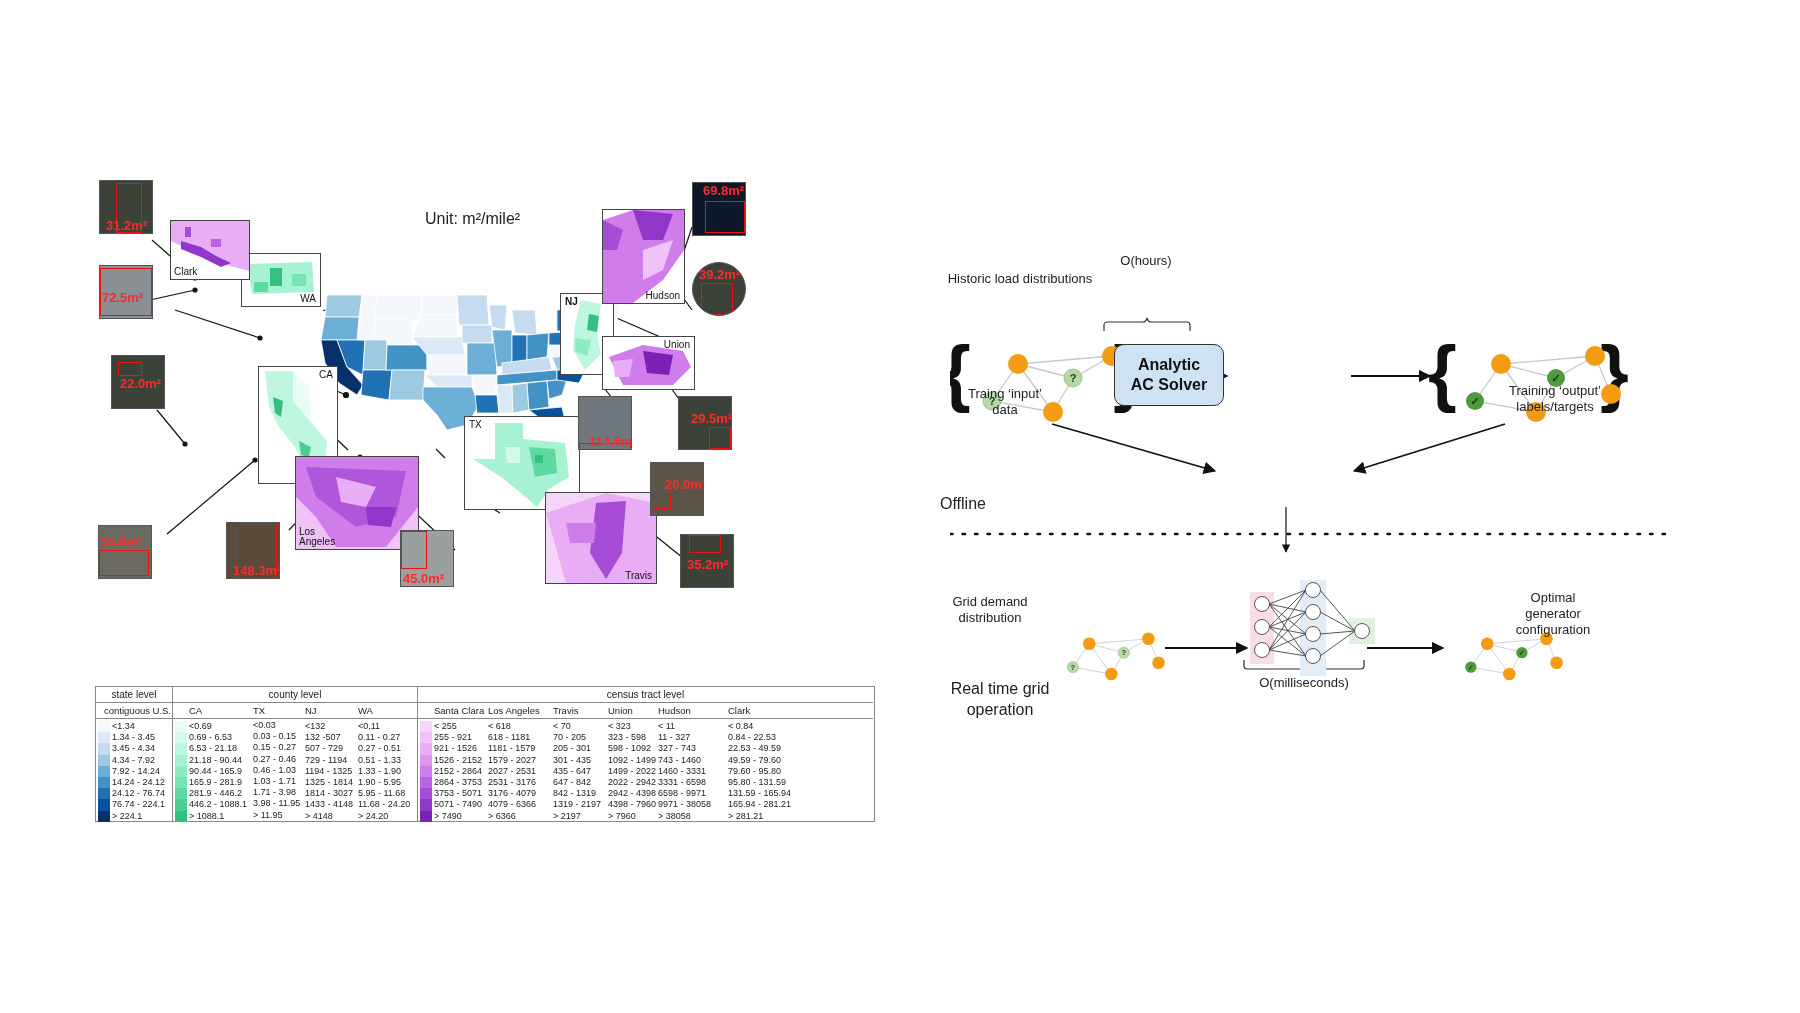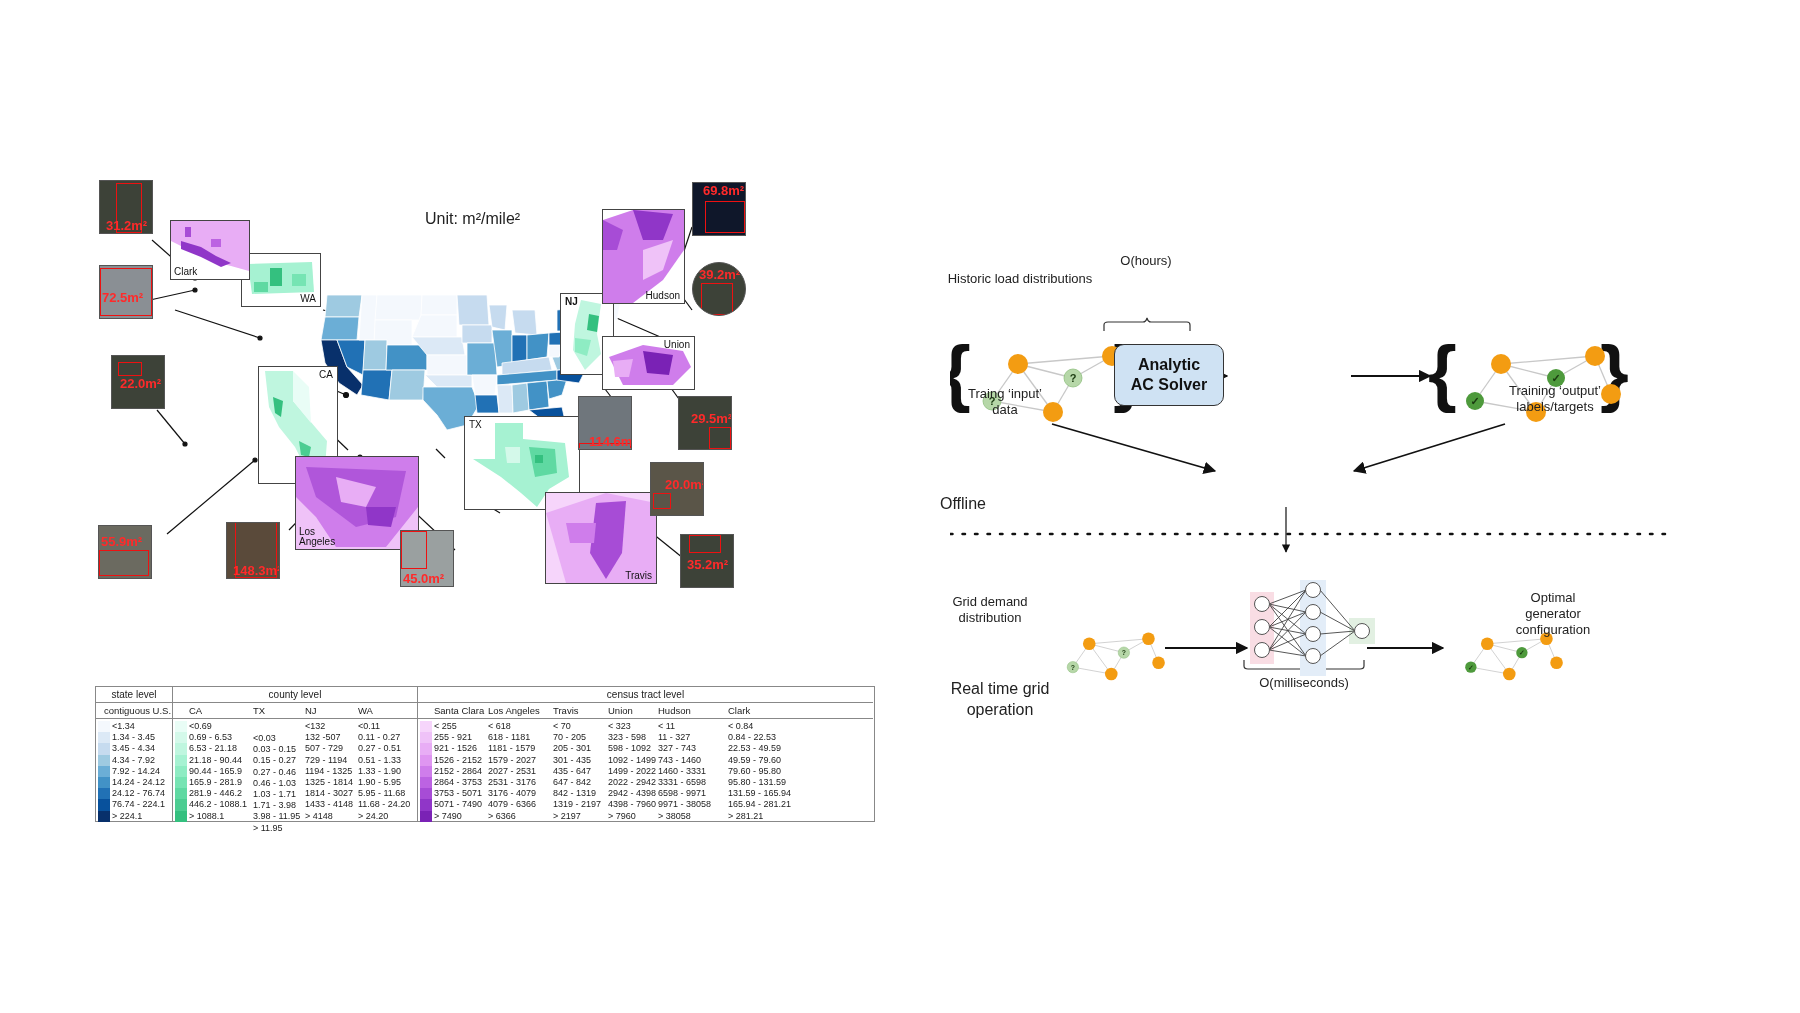--- a/index.html
+++ b/index.html
@@ -326,21 +326,21 @@
             <div class="lg-row">&lt;0.69</div>
             <div class="lg-row">0.69 - 6.53</div>
             <div class="lg-row">6.53 - 21.18</div>
             <div class="lg-row">21.18 - 90.44</div>
             <div class="lg-row">90.44 - 165.9</div>
             <div class="lg-row">165.9 - 281.9</div>
             <div class="lg-row">281.9 - 446.2</div>
             <div class="lg-row">446.2 - 1088.1</div>
             <div class="lg-row">&gt; 1088.1</div>
           </div>
-          <div class="lg-col" style="left: 80px; top: 14px;">
+          <div class="lg-col" style="left: 80px; top: 1px;">
             <div class="lg-row">&lt;0.03</div>
             <div class="lg-row">0.03 - 0.15</div>
             <div class="lg-row">0.15 - 0.27</div>
             <div class="lg-row">0.27 - 0.46</div>
             <div class="lg-row">0.46 - 1.03</div>
             <div class="lg-row">1.03 - 1.71</div>
             <div class="lg-row">1.71 - 3.98</div>
             <div class="lg-row">3.98 - 11.95</div>
             <div class="lg-row">&gt; 11.95</div>
           </div>

